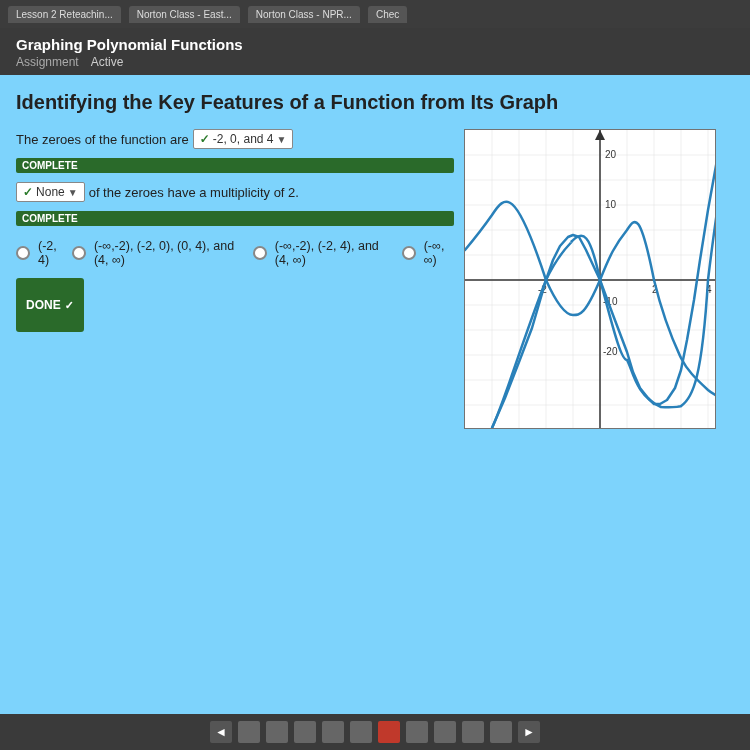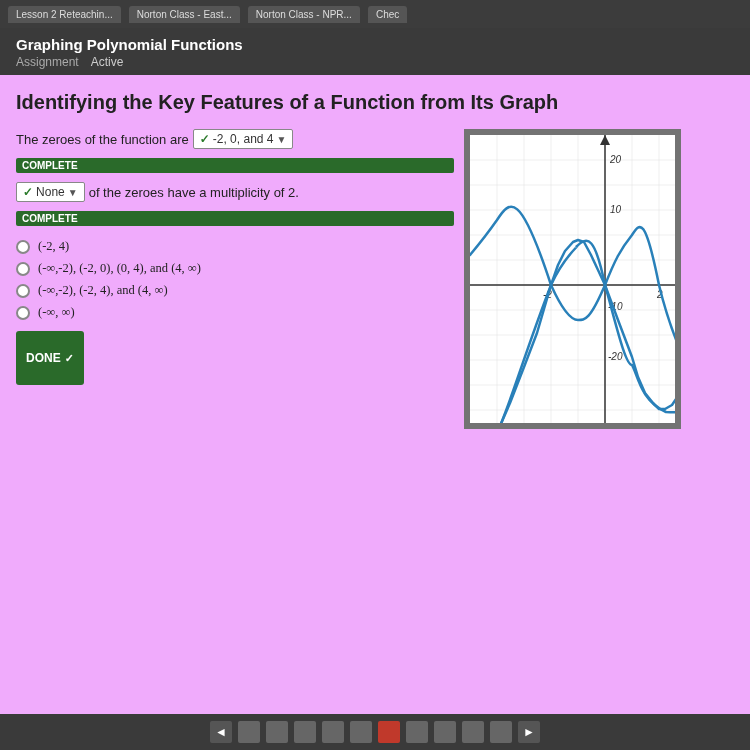--- a/index.html
+++ b/index.html
@@ -60,21 +60,21 @@
       color: #aaa;
       font-size: 12px;
     }
     .page-subtitle .active {
       color: #ccc;
       font-weight: normal;
     }
 
     
     .content-area {
-      background: #f0abfc;
+      background: #7dd3fc;
       flex: 1;
       display: flex;
       flex-direction: column;
       padding: 14px 16px;
     }
 
     .section-title {
       font-size: 20px;
       font-weight: bold;
       color: #222;
@@ -137,24 +137,23 @@
       font-size: 10px;
       font-weight: bold;
       padding: 2px 6px;
       border-radius: 2px;
       margin: 3px 0;
     }
 
     
     .radio-group {
       display: flex;
-      flex-direction: column;
+      flex-direction: row;
       gap: 7px;
       margin-top: 4px;
-      font-family: Liberation Serif, serif;
     }
 
     .radio-option {
       display: flex;
       align-items: center;
       gap: 8px;
       font-size: 12.5px;
       color: #222;
       cursor: pointer;
     }
@@ -182,27 +181,26 @@
       cursor: pointer;
       margin-top: 5px;
       width: fit-content;
     }
     .done-btn .check {
       font-size: 11px;
     }
 
     
     .graph-container {
-      width: 217px;
+      width: 252px;
       height: 300px;
       background: white;
-      border: 6px solid #737373;
+      border: 1px solid #737373;
       position: relative;
       overflow: hidden;
-      font-style: italic;
     }
 
     
     .bottom-nav {
       background: #3a3a3a;
       height: 36px;
       display: flex;
       align-items: center;
       justify-content: center;
       gap: 6px;

